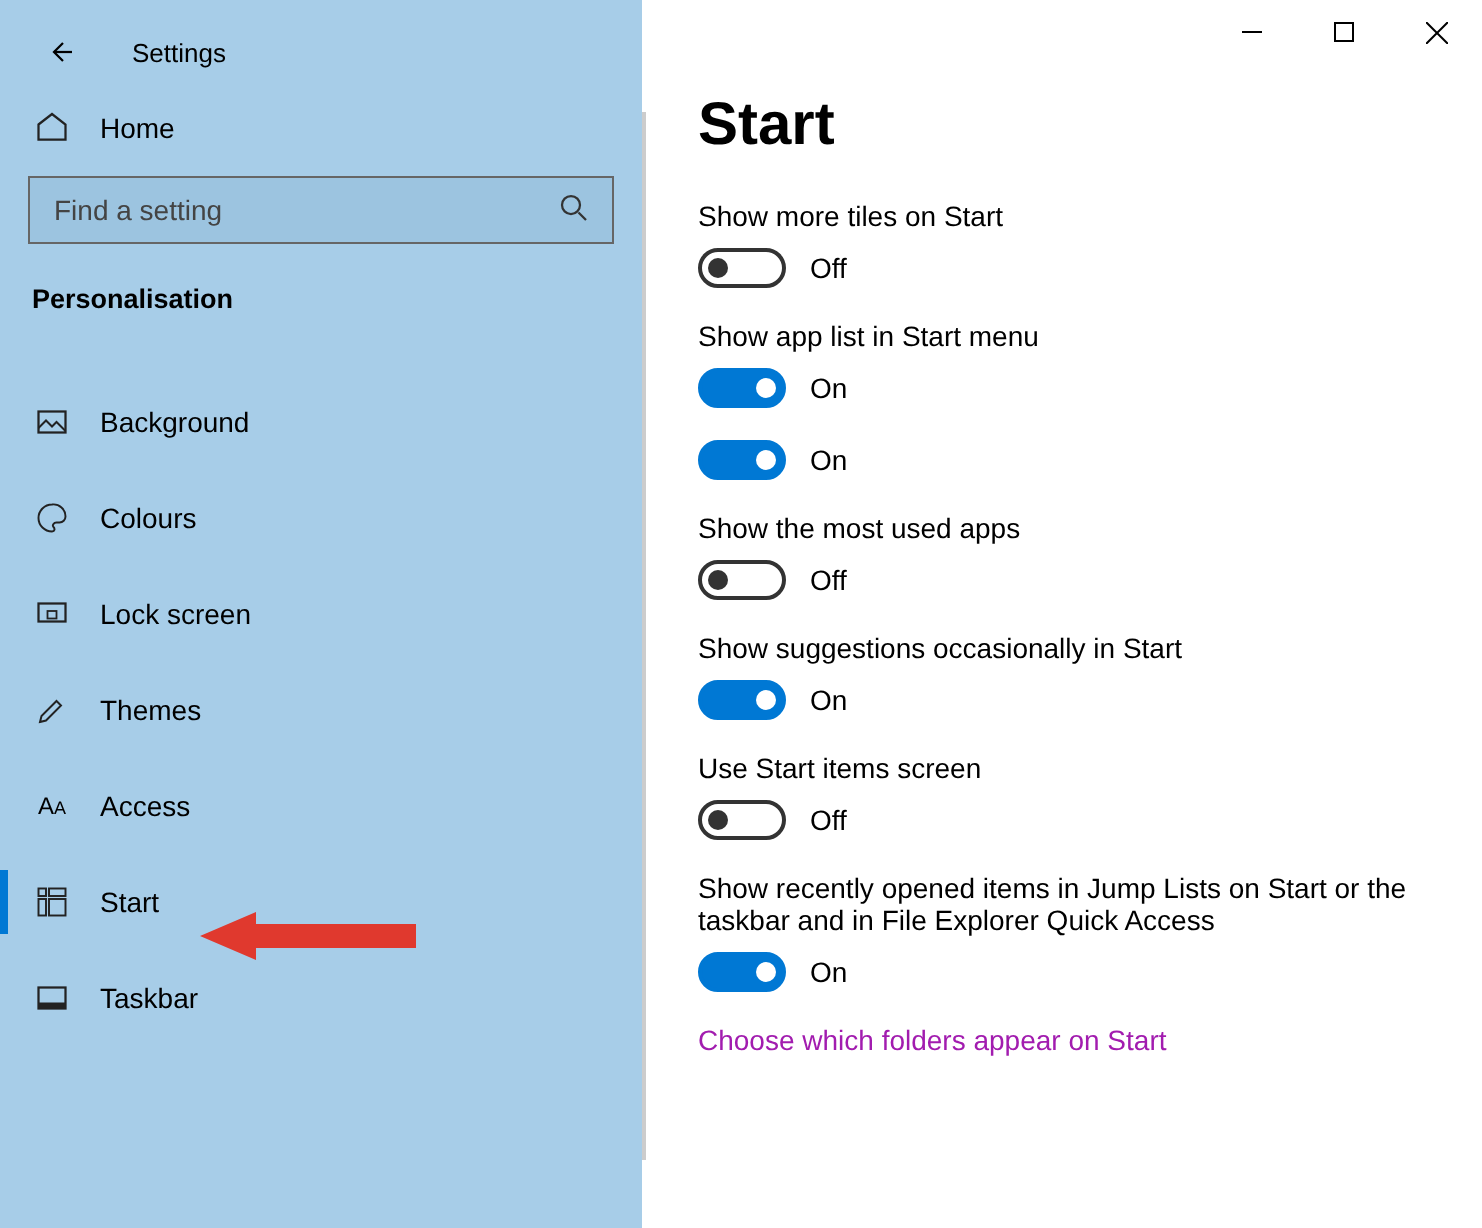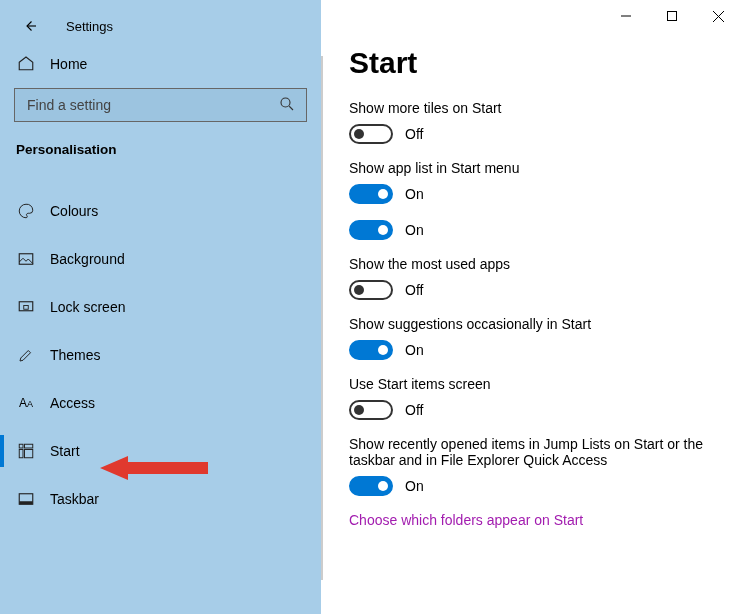--- a/index.html
+++ b/index.html
@@ -230,33 +230,33 @@
         </span>
       </div>
     </div>
 
     <div class="section-title">Personalisation</div>
 
     <div class="nav">
       <div class="nav-item">
         <span class="icon">
             <svg class="icon-svg" viewBox="0 0 24 24">
-              <path d="M12 3a9 9 0 100 18c2 0 2-2 1-3s0-3 2-3h2a4 4 0 004-4 8 8 0 00-9-8z" stroke="#222" stroke-width="1.3" fill="none"></path>
-            </svg>
-          </span>
-        <span class="lbl">Colours</span>
-      </div>
-      <div class="nav-item">
-        <span class="icon">
-            <svg class="icon-svg" viewBox="0 0 24 24">
               <rect x="3" y="5" width="18" height="14" stroke="#222" stroke-width="1.5" fill="none"></rect>
               <path d="M3 16l5-5 4 4 3-3 6 6" stroke="#222" stroke-width="1.3" fill="none"></path>
             </svg>
           </span>
         <span class="lbl">Background</span>
+      </div>
+      <div class="nav-item">
+        <span class="icon">
+            <svg class="icon-svg" viewBox="0 0 24 24">
+              <path d="M12 3a9 9 0 100 18c2 0 2-2 1-3s0-3 2-3h2a4 4 0 004-4 8 8 0 00-9-8z" stroke="#222" stroke-width="1.3" fill="none"></path>
+            </svg>
+          </span>
+        <span class="lbl">Colours</span>
       </div>
       <div class="nav-item">
         <span class="icon">
             <svg class="icon-svg" viewBox="0 0 24 24">
               <rect x="3" y="5" width="18" height="12" stroke="#222" stroke-width="1.5" fill="none"></rect>
               <rect x="9" y="10" width="6" height="5" stroke="#222" stroke-width="1.2" fill="none"></rect>
             </svg>
           </span>
         <span class="lbl">Lock screen</span>
       </div>

